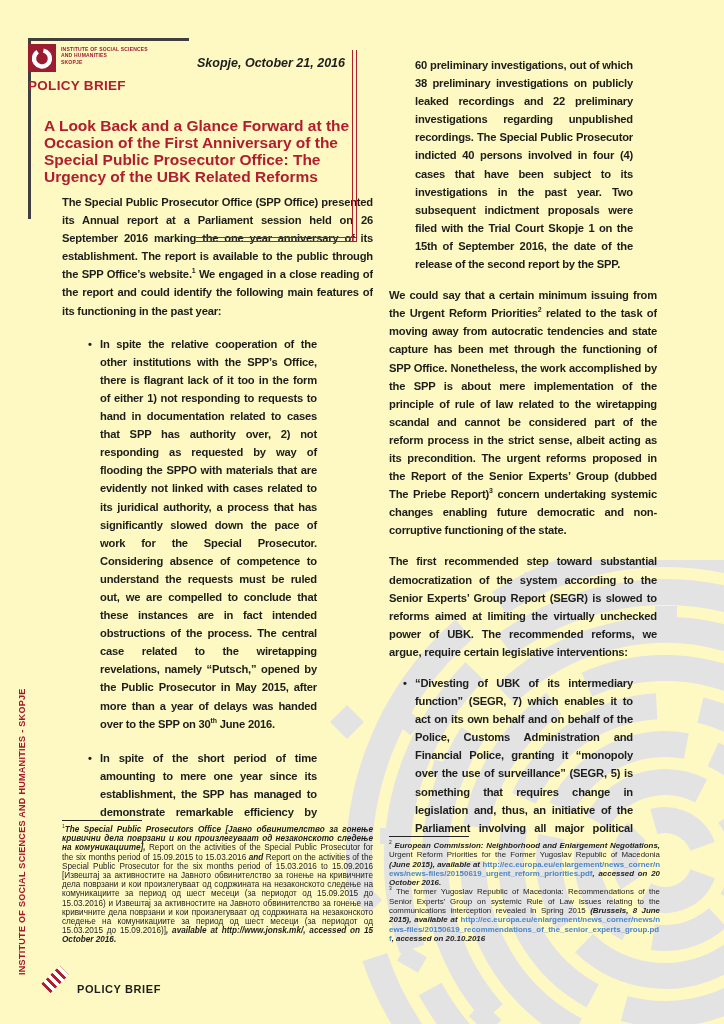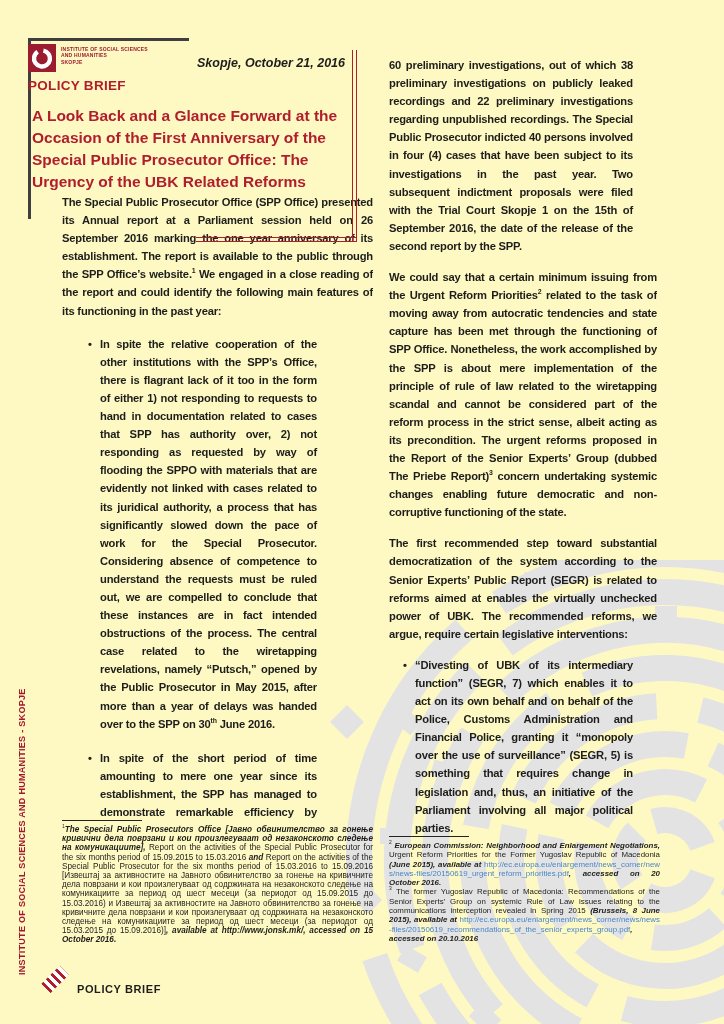--- a/index.html
+++ b/index.html
@@ -24,39 +24,39 @@
   
   .logo{position:absolute; left:28px; top:44px; width:28px; height:28px; background:var(--logo-maroon); z-index:2;}
   .logo svg{display:block;}
   .logo-text{position:absolute; left:61px; top:46px; z-index:2;
     font-size:5px; line-height:6.4px; font-weight:bold; color:var(--logo-maroon); letter-spacing:.2px;}
   
   .dateline{position:absolute; left:150px; top:56px; width:195px; text-align:right; z-index:2;
     font-size:12.5px; font-weight:bold; font-style:italic; color:var(--text);}
   .kicker{position:absolute; left:28px; top:78px; z-index:2;
     font-size:13.5px; font-weight:bold; color:var(--accent-red); letter-spacing:.3px;}
-  .title{position:absolute; left:28px; top:101px; width:332px; margin:4px; z-index:2;
-    font-size:15.5px; line-height:22px; font-weight:bold; color:var(--accent-red);}
+  .title{position:absolute; left:28px; top:101px; width:332px; margin:16px; z-index:2;
+    font-size:15.5px; line-height:17px; font-weight:bold; color:var(--accent-red);}
   
   .col{position:absolute; z-index:1; font-size:11.2px; letter-spacing:-0.2px;
     line-height:18.1px; font-weight:bold; text-align:justify; color:var(--text);}
   .col-left{left:62px; top:193px; width:311px; height:626px; overflow:hidden;}
   .col-right{left:389px; top:56px; width:268px; height:779px; overflow:hidden;}
   .body-p{margin:0 0 15px 0;}
   .col-right .body-p{margin:0 0 13px 0;}
-  .body-p.cont{margin-right:24px;}
+  .body-p.cont{margin-left:26px; margin-right:24px;}
   ul.bullets{margin:0; padding:0; list-style:none;}
   .col-left li{position:relative; margin:0 56px 16px 38px;}
   .col-right li{position:relative; margin:0 24px 13px 26px;}
   li::before{content:"\2022"; position:absolute; left:-12px; top:0;}
   sup.seg-sup{font-size:0.62em; line-height:0; vertical-align:super;}
   .seg-n{}
   .seg-i{}
   .seg-b{font-weight:bold;font-style:italic;}
-  .seg-link{color:var(--link-blue); font-weight:normal; text-decoration:none; cursor:pointer; word-break:break-all;}
+  .seg-link{color:var(--link-blue); font-weight:bold; text-decoration:none; cursor:pointer; word-break:break-all;}
   
   .fn-block{position:absolute; z-index:1; text-align:justify; font-weight:normal; color:var(--text);}
   .fn-left{left:62px; top:820px; width:311px; font-size:8.2px; line-height:9.2px; letter-spacing:0;}
   .fn-right{left:389px; top:836px; width:271px; font-size:7.9px; line-height:9.3px; letter-spacing:0;}
   .fn-sep{width:80px; border-top:1.6px solid #222; margin:0 0 4px 0;}
   .footnote{margin:0;}
   
   .side-text{position:absolute; left:17px; top:975px; width:300px; z-index:2;
     transform:rotate(-90deg); transform-origin:0 0; white-space:nowrap;
     font-size:9px; font-weight:bold; letter-spacing:.3px; color:var(--sidebar-red);}
@@ -128,21 +128,21 @@
   </div>
 
   <div class="fn-block fn-left">
     <div class="fn-sep"></div>
     <p class="footnote"><sup class="seg-sup">1</sup><span class="seg-b">The Special Public Prosecutors Office [Јавно обвинителство за гонење кривични дела поврзани и кои произлегуваат од незаконското следење на комуникациите], </span><span class="seg-i">Report on the activities of the Special Public Prosecutor for the six months period of 15.09.2015 to 15.03.2016 </span><span class="seg-b">and </span><span class="seg-i">Report on the activities of the Special Public Prosecutor for the six months period of 15.03.2016 to 15.09.2016 [Извештај за активностите на Јавното обвинителство за гонење на кривичните дела поврзани и кои произлегуваат од содржината на незаконското следење на комуникациите за период од шест месеци (за периодот од 15.09.2015 до 15.03.2016) и Извештај за активностите на Јавното обвинителство за гонење на кривичните дела поврзани и кои произлегуваат од содржината на незаконското следење на комуникациите за период од шест месеци (за периодот од 15.03.2015 до 15.09.2016)]</span><span class="seg-b">, available at http://www.jonsk.mk/, accessed on 15 October 2016.</span></p>
   </div>
 
   <div class="col col-right">
     <p class="body-p cont"><span class="seg-n">60 preliminary investigations, out of which 38 preliminary investigations on publicly leaked recordings and 22 preliminary investigations regarding unpublished recordings. The Special Public Prosecutor indicted 40 persons involved in four (4) cases that have been subject to its investigations in the past year. Two subsequent indictment proposals were filed with the Trial Court Skopje 1 on the 15th of September 2016, the date of the release of the second report by the SPP.</span></p>
     <p class="body-p"><span class="seg-n">We could say that a certain minimum issuing from the </span><span class="seg-i">Urgent Reform Priorities</span><sup class="seg-sup">2</sup><span class="seg-n"> related to the task of moving away from autocratic tendencies and state capture has been met through the functioning of SPP Office.  Nonetheless, the work accomplished by the SPP is about mere implementation of the principle of rule of law related to the wiretapping scandal and cannot be considered part of the reform process in the strict sense, albeit acting as its precondition. The urgent reforms proposed in the </span><span class="seg-i">Report of the Senior Experts’ Group</span><span class="seg-n"> (dubbed </span><span class="seg-i">The Priebe Report</span><span class="seg-n">)</span><sup class="seg-sup">3</sup><span class="seg-n"> concern undertaking systemic changes enabling future democratic and non-corruptive functioning of the state.</span></p>
-    <p class="body-p"><span class="seg-n">The first recommended step toward substantial democratization of the system according to the </span><span class="seg-i">Senior Experts’ Public Report (SEGR)</span><span class="seg-n"> is related to reforms aimed at enables the virtually unchecked power of UBK.  The recommended reforms, we argue, require certain legislative interventions:</span></p>
+    <p class="body-p"><span class="seg-n">The first recommended step toward substantial democratization of the system according to the </span><span class="seg-i">Senior Experts’ Group Report (SEGR)</span><span class="seg-n"> is slowed to reforms aimed at limiting the virtually unchecked power of UBK.  The recommended reforms, we argue, require certain legislative interventions:</span></p>
     <ul class="bullets">
       <li><span class="seg-n">“Divesting of UBK of its intermediary function” (</span><span class="seg-i">SEGR</span><span class="seg-n">, 7) which enables it to act on its own behalf and on behalf of the Police, Customs Administration and Financial Police, granting it “monopoly over the use of surveillance” (</span><span class="seg-i">SEGR</span><span class="seg-n">, 5) is something that requires change in legislation and, thus, an initiative of the Parliament involving all major political parties.</span></li>
     </ul>
   </div>
 
   <div class="fn-block fn-right">
     <div class="fn-sep"></div>
     <p class="footnote"><sup class="seg-sup">2</sup><span class="seg-b"> European Commission: Neighborhood and Enlargement Negotiations, </span><span class="seg-i">Urgent Reform Priorities for the Former Yugoslav Republic of Macedonia </span><span class="seg-b">(June 2015), available at </span><span class="seg-link">http://ec.europa.eu/enlargement/news_corner/news/news-files/20150619_urgent_reform_priorities.pdf</span><span class="seg-b">, accessed on 20 October 2016.</span></p>
     <p class="footnote"><sup class="seg-sup">3</sup><span class="seg-n"> </span><span class="seg-i">The former Yugoslav Republic of Macedonia: Recommendations of the Senior Experts’ Group on systemic Rule of Law issues relating to the communications interception revealed in Spring 2015 </span><span class="seg-b">(Brussels, 8 June 2015), available at </span><span class="seg-link">http://ec.europa.eu/enlargement/news_corner/news/news-files/20150619_recommendations_of_the_senior_experts_group.pdf</span><span class="seg-b">, accessed on 20.10.2016</span></p>
   </div>

